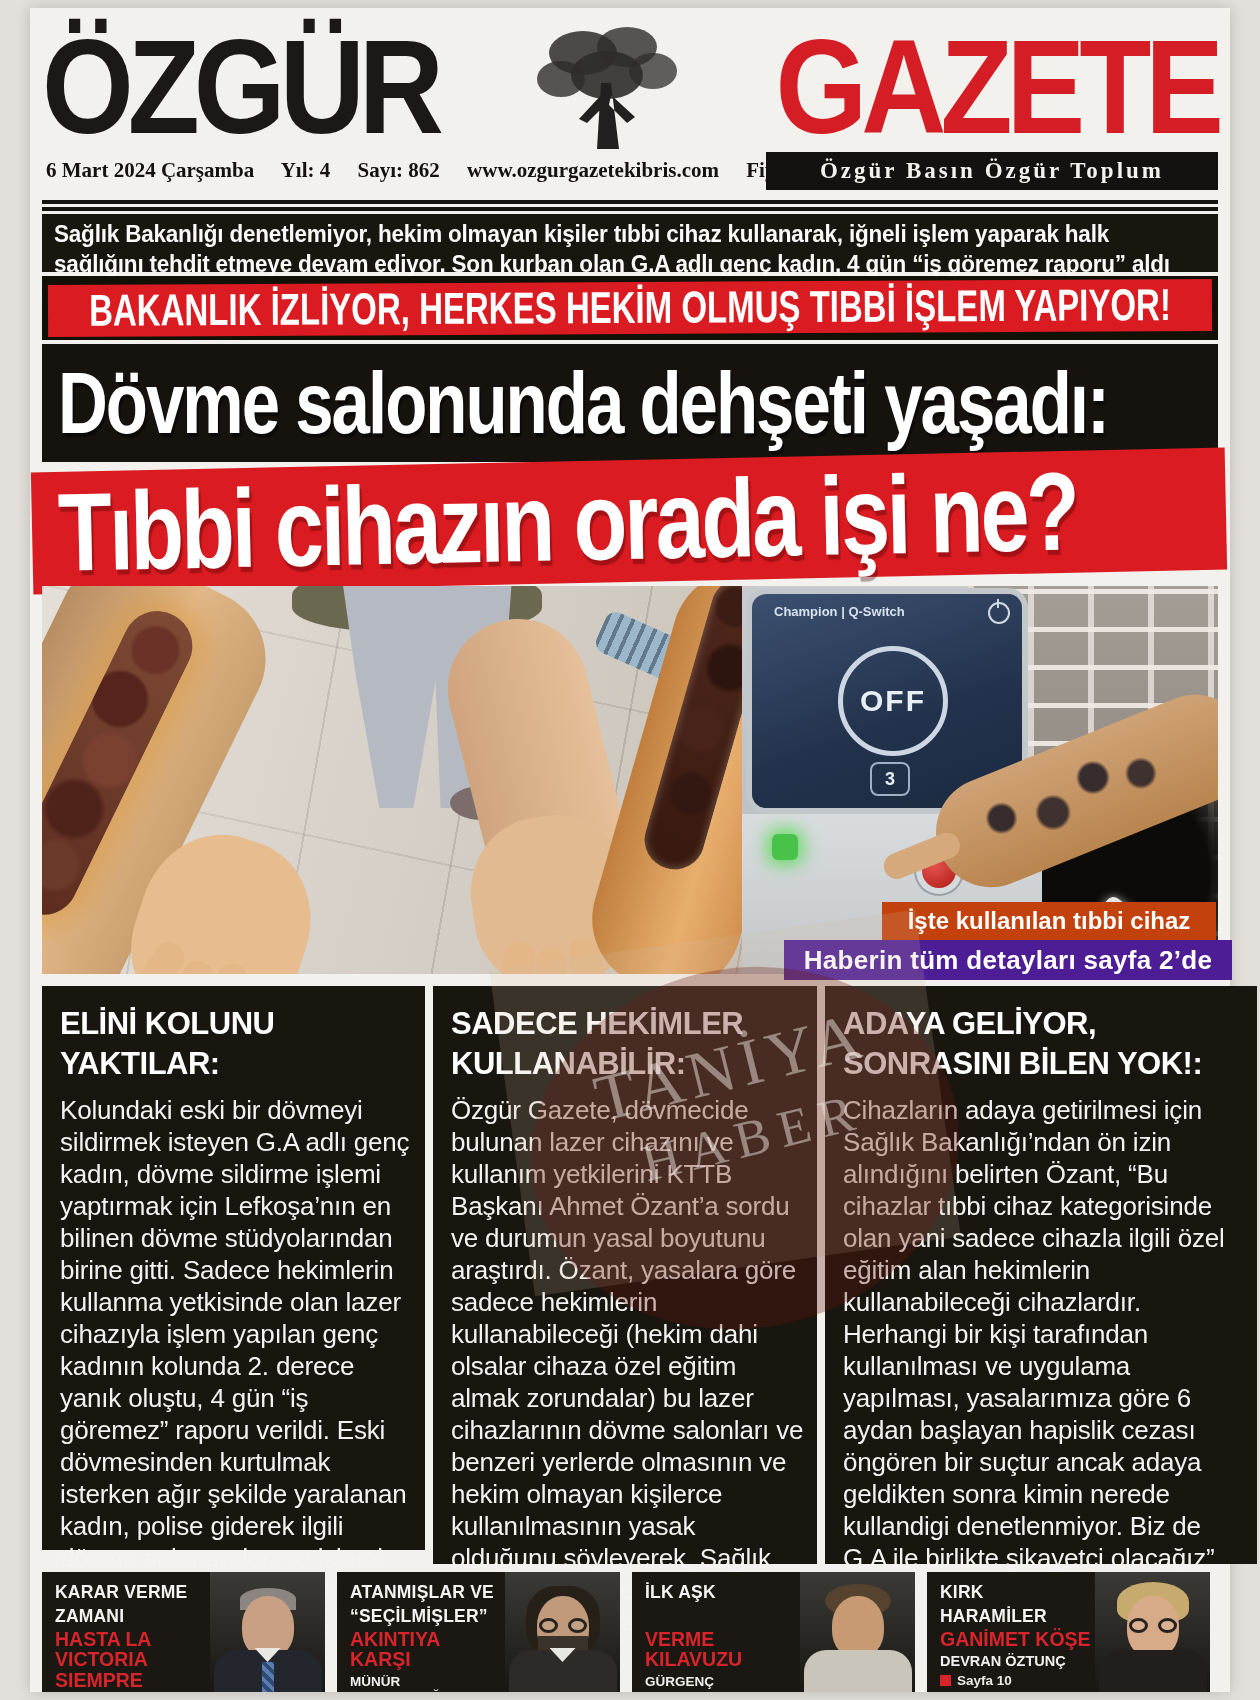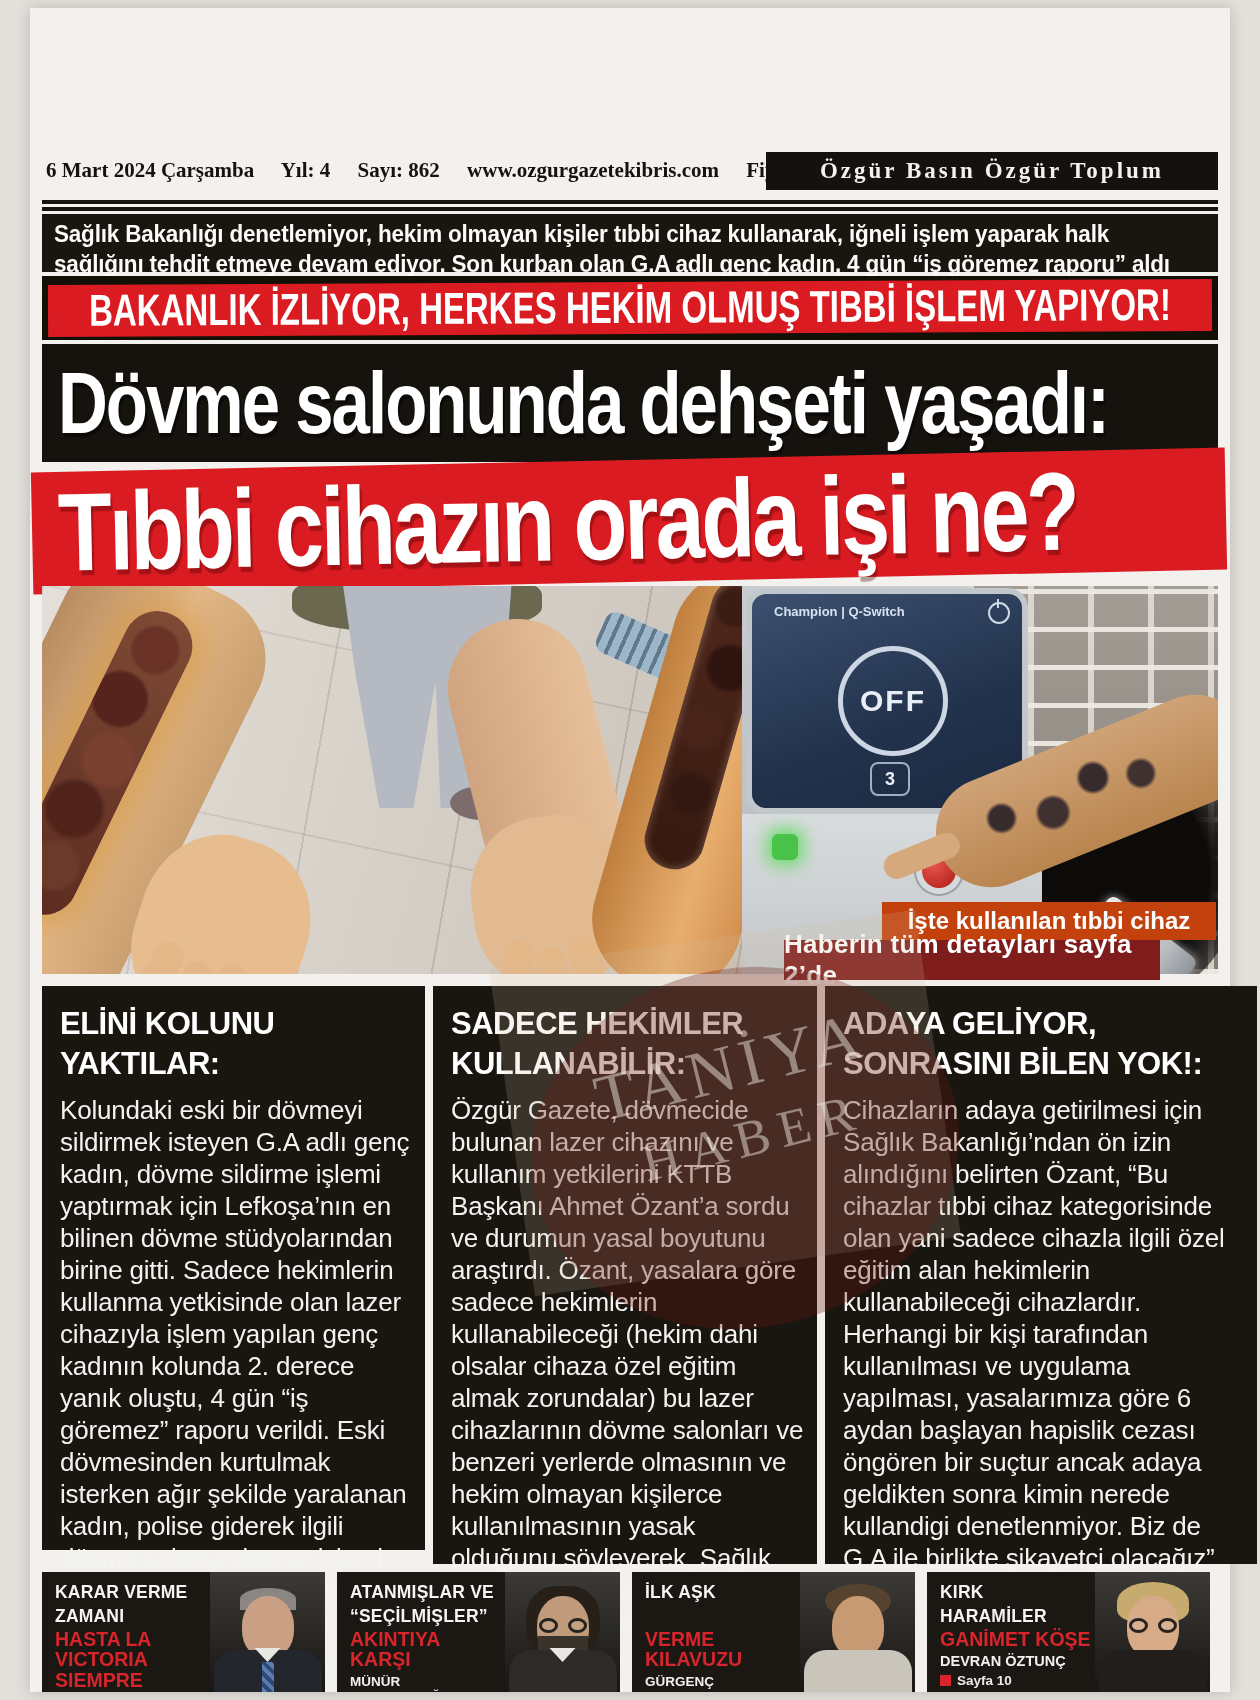--- a/index.html
+++ b/index.html
@@ -133,21 +133,21 @@
         radial-gradient(circle at 88% 55%,rgba(30,25,35,.8) 0 12px,transparent 16px);}
   .pointing-finger{position:absolute;left:-58px;top:38px;width:80px;height:26px;border-radius:14px;
       background:#d5a97c;}
   .handpiece{position:absolute;right:18px;bottom:16px;width:110px;height:34px;border-radius:8px;
       transform:rotate(38deg);background:linear-gradient(90deg,#e9e9ea,#b9bcc0 70%,#8f9499);
       box-shadow:0 0 10px rgba(255,255,255,.6);}
   
   .device-caption{position:absolute;left:852px;top:894px;width:334px;height:38px;background:#c2410c;
       display:flex;align-items:center;justify-content:center;z-index:6;}
   .device-caption span{color:#fff;font-weight:700;font-size:24px;}
-  .details-caption{position:absolute;left:754px;top:932px;width:376px;height:40px;background:#7f1d1d;
+  .details-caption{position:absolute;left:754px;top:932px;width:448px;height:40px;background:#4c1d95;
       display:flex;align-items:center;justify-content:center;z-index:6;}
   .details-caption span{color:#fff;font-weight:700;font-size:26px;letter-spacing:.3px;}
   
   .article{position:absolute;top:978px;background:#19150f;box-sizing:border-box;
            padding:18px 12px 12px 18px;color:#fff;}
   .article.a1{left:12px;width:383px;height:564px;}
   .article.a2{left:403px;width:384px;height:578px;}
   .article.a3{left:795px;width:432px;height:578px;}
   .art-head{font-weight:700;font-size:31px;line-height:1.28;letter-spacing:-0.5px;
             margin-bottom:12px;white-space:pre-line;}
@@ -199,20 +199,34 @@
   .p3 .head{background:#c79a74;} .p3 .hair{top:0;width:66px;height:34px;border-radius:50%;background:#55422f;}
   .p3 .torso{background:#c9c5bb;}
   .p4 .head{background:#d7ab88;} .p4 .hair{top:-2px;width:72px;height:40px;border-radius:50% 50% 30% 30%;background:#c7ab6e;}
   .p4 .torso{background:#211e1b;}
 </style>
 </head>
 <body>
 
 <div class="sheet">
 
+  <div class="masthead">
+    <span class="mast-word mast-black">ÖZGÜR</span>
+    <svg class="mast-tree" viewBox="0 0 168 126">
+      <g fill="#2f2c29">
+        <ellipse cx="60" cy="30" rx="34" ry="22" opacity=".85"></ellipse>
+        <ellipse cx="104" cy="24" rx="30" ry="20" opacity=".8"></ellipse>
+        <ellipse cx="130" cy="48" rx="24" ry="18" opacity=".75"></ellipse>
+        <ellipse cx="38" cy="56" rx="24" ry="18" opacity=".8"></ellipse>
+        <ellipse cx="84" cy="52" rx="36" ry="24" opacity=".9"></ellipse>
+      </g>
+      <path d="M78 60 L74 126 L96 126 L88 60 Z M80 70 L56 96 L64 100 L84 80 Z M88 72 L112 94 L104 100 L86 82 Z" fill="#232120"></path>
+    </svg>
+    <span class="mast-word mast-red">GAZETE</span>
+  </div>
 
   <div class="dateline">
     <span class="dl-item">6 Mart 2024 Çarşamba</span>
     <span class="dl-item">Yıl: 4</span>
     <span class="dl-item">Sayı: 862</span>
     <span class="dl-item">www.ozgurgazetekibris.com</span>
     <span class="dl-item">Fiyat: 20 TL</span>
     <div class="tagline-box">
       <span>Özgür Basın Özgür Toplum</span>
     </div>

